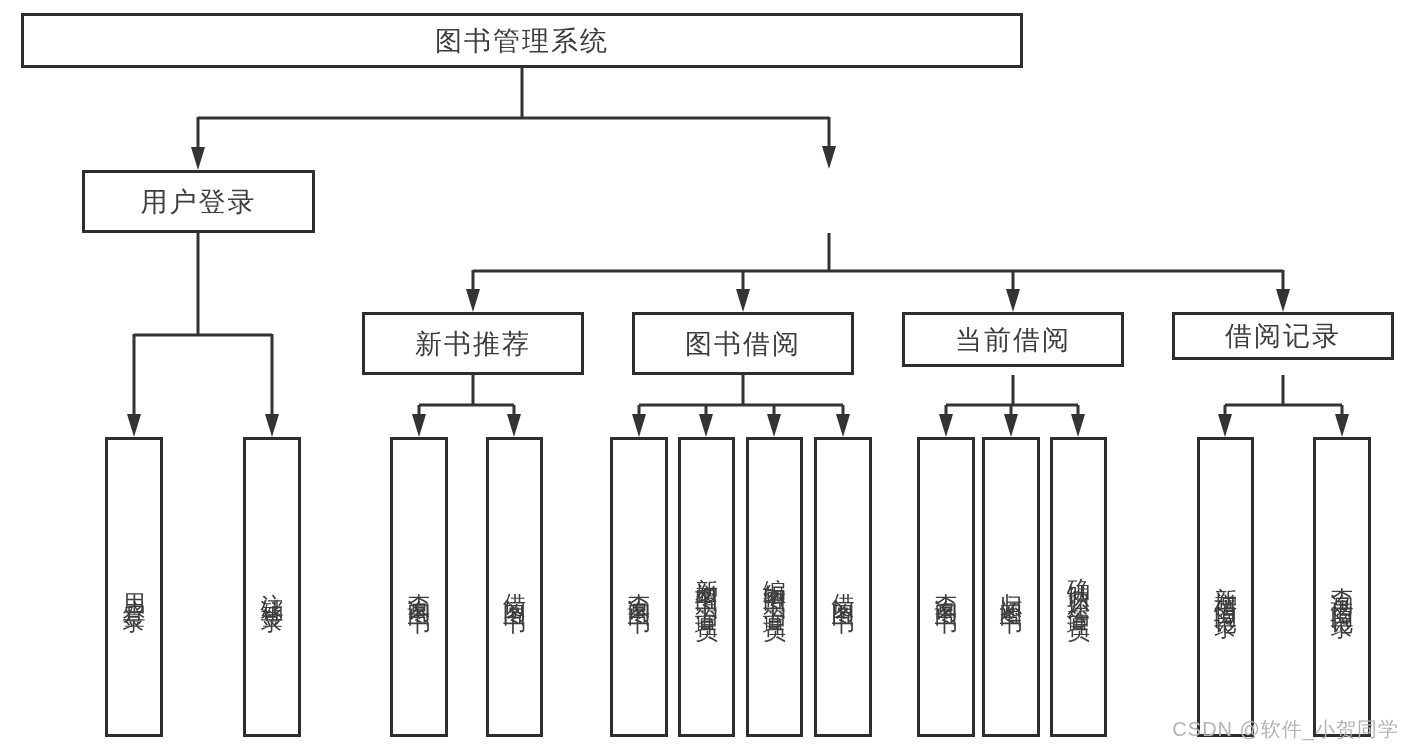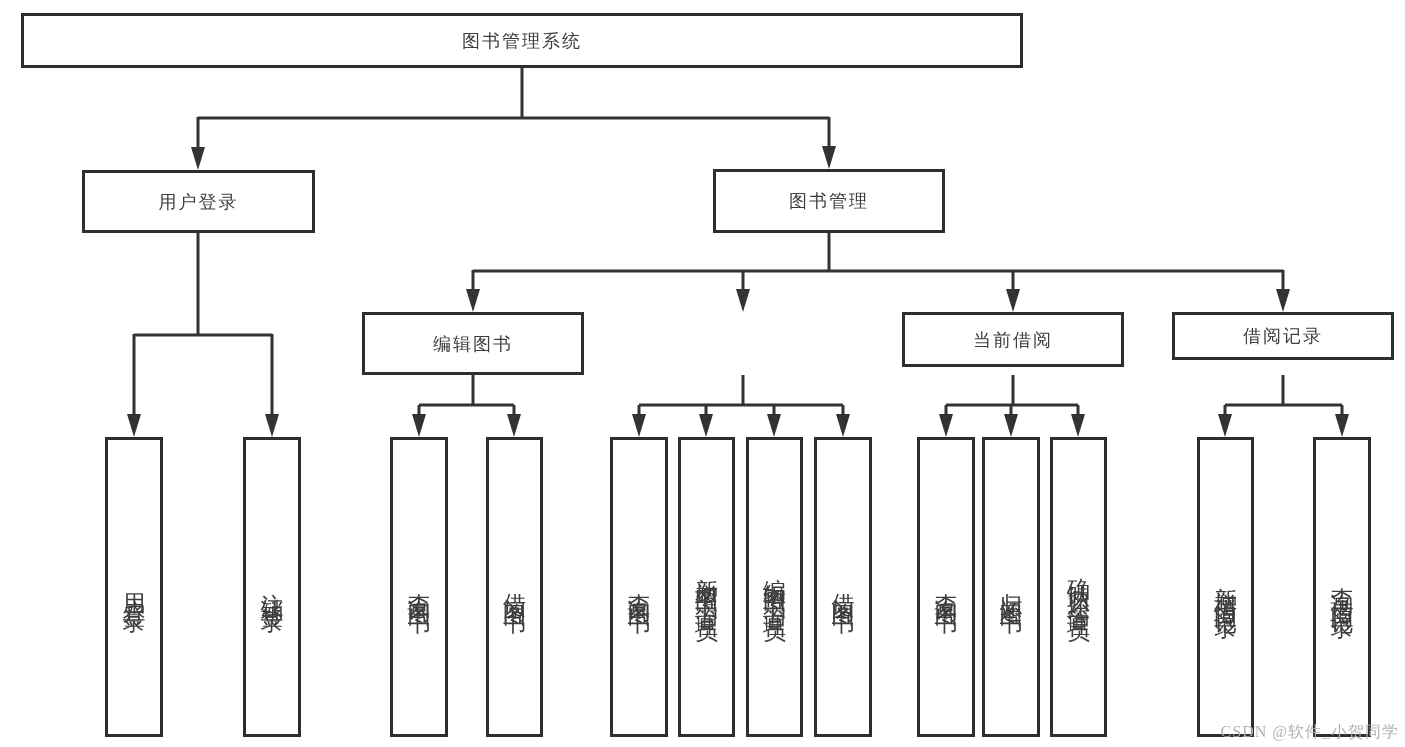--- a/index.html
+++ b/index.html
@@ -21,39 +21,38 @@
     position: absolute;
     box-sizing: border-box;
     background: #ffffff;
     border: 3px solid #2e2e2e;
     display: flex;
     align-items: center;
     justify-content: center;
     z-index: 1;
     color: #3d3d3d;
   }
-  .hbox { font-size: 18px; letter-spacing: 2px; }
+  .hbox { font-size: 27px; letter-spacing: 2px; }
   .vbox span {
     writing-mode: vertical-rl;
     text-orientation: mixed;
     font-size: 23px;
     letter-spacing: 6px;
     line-height: 1;
     white-space: nowrap;
   }
   .watermark {
     position: absolute;
     right: 6px;
     bottom: 4px;
-    font-size: 16px;
+    font-size: 20px;
     color: #b3b3b3;
     letter-spacing: 1px;
     z-index: 5;
     pointer-events: none;
-    font-family: Liberation Serif, serif;
   }
 </style>
 </head>
 <body>
 
 <div id="canvas">
 
   <svg id="wires" viewBox="0 0 1405 747" xmlns="http://www.w3.org/2000/svg">
     <g stroke="#333333" stroke-width="3" fill="none">
 
@@ -88,26 +87,26 @@
     </g>
   </svg>
 
   <div class="node hbox" style="left:21px; top:13px; width:1002px; height:55px;">
     <span>图书管理系统</span>
   </div>
 
   <div class="node hbox" style="left:82px; top:170px; width:233px; height:63px;">
     <span>用户登录</span>
   </div>
-  <div class="node hbox" style="left:713px; top:169px; width:232px; height:64px;">
-    <span>图书管理</span>
-  </div>
 
   <div class="node hbox" style="left:362px; top:312px; width:222px; height:63px;">
-    <span>编辑图书</span>
+    <span>新书推荐</span>
+  </div>
+  <div class="node hbox" style="left:632px; top:312px; width:222px; height:63px;">
+    <span>图书借阅</span>
   </div>
   <div class="node hbox" style="left:902px; top:312px; width:222px; height:55px;">
     <span>当前借阅</span>
   </div>
   <div class="node hbox" style="left:1172px; top:312px; width:222px; height:48px;">
     <span>借阅记录</span>
   </div>
 
   <div class="node vbox" style="left:105px; top:437px; width:58px; height:300px;">
     <span>用户登录</span>

